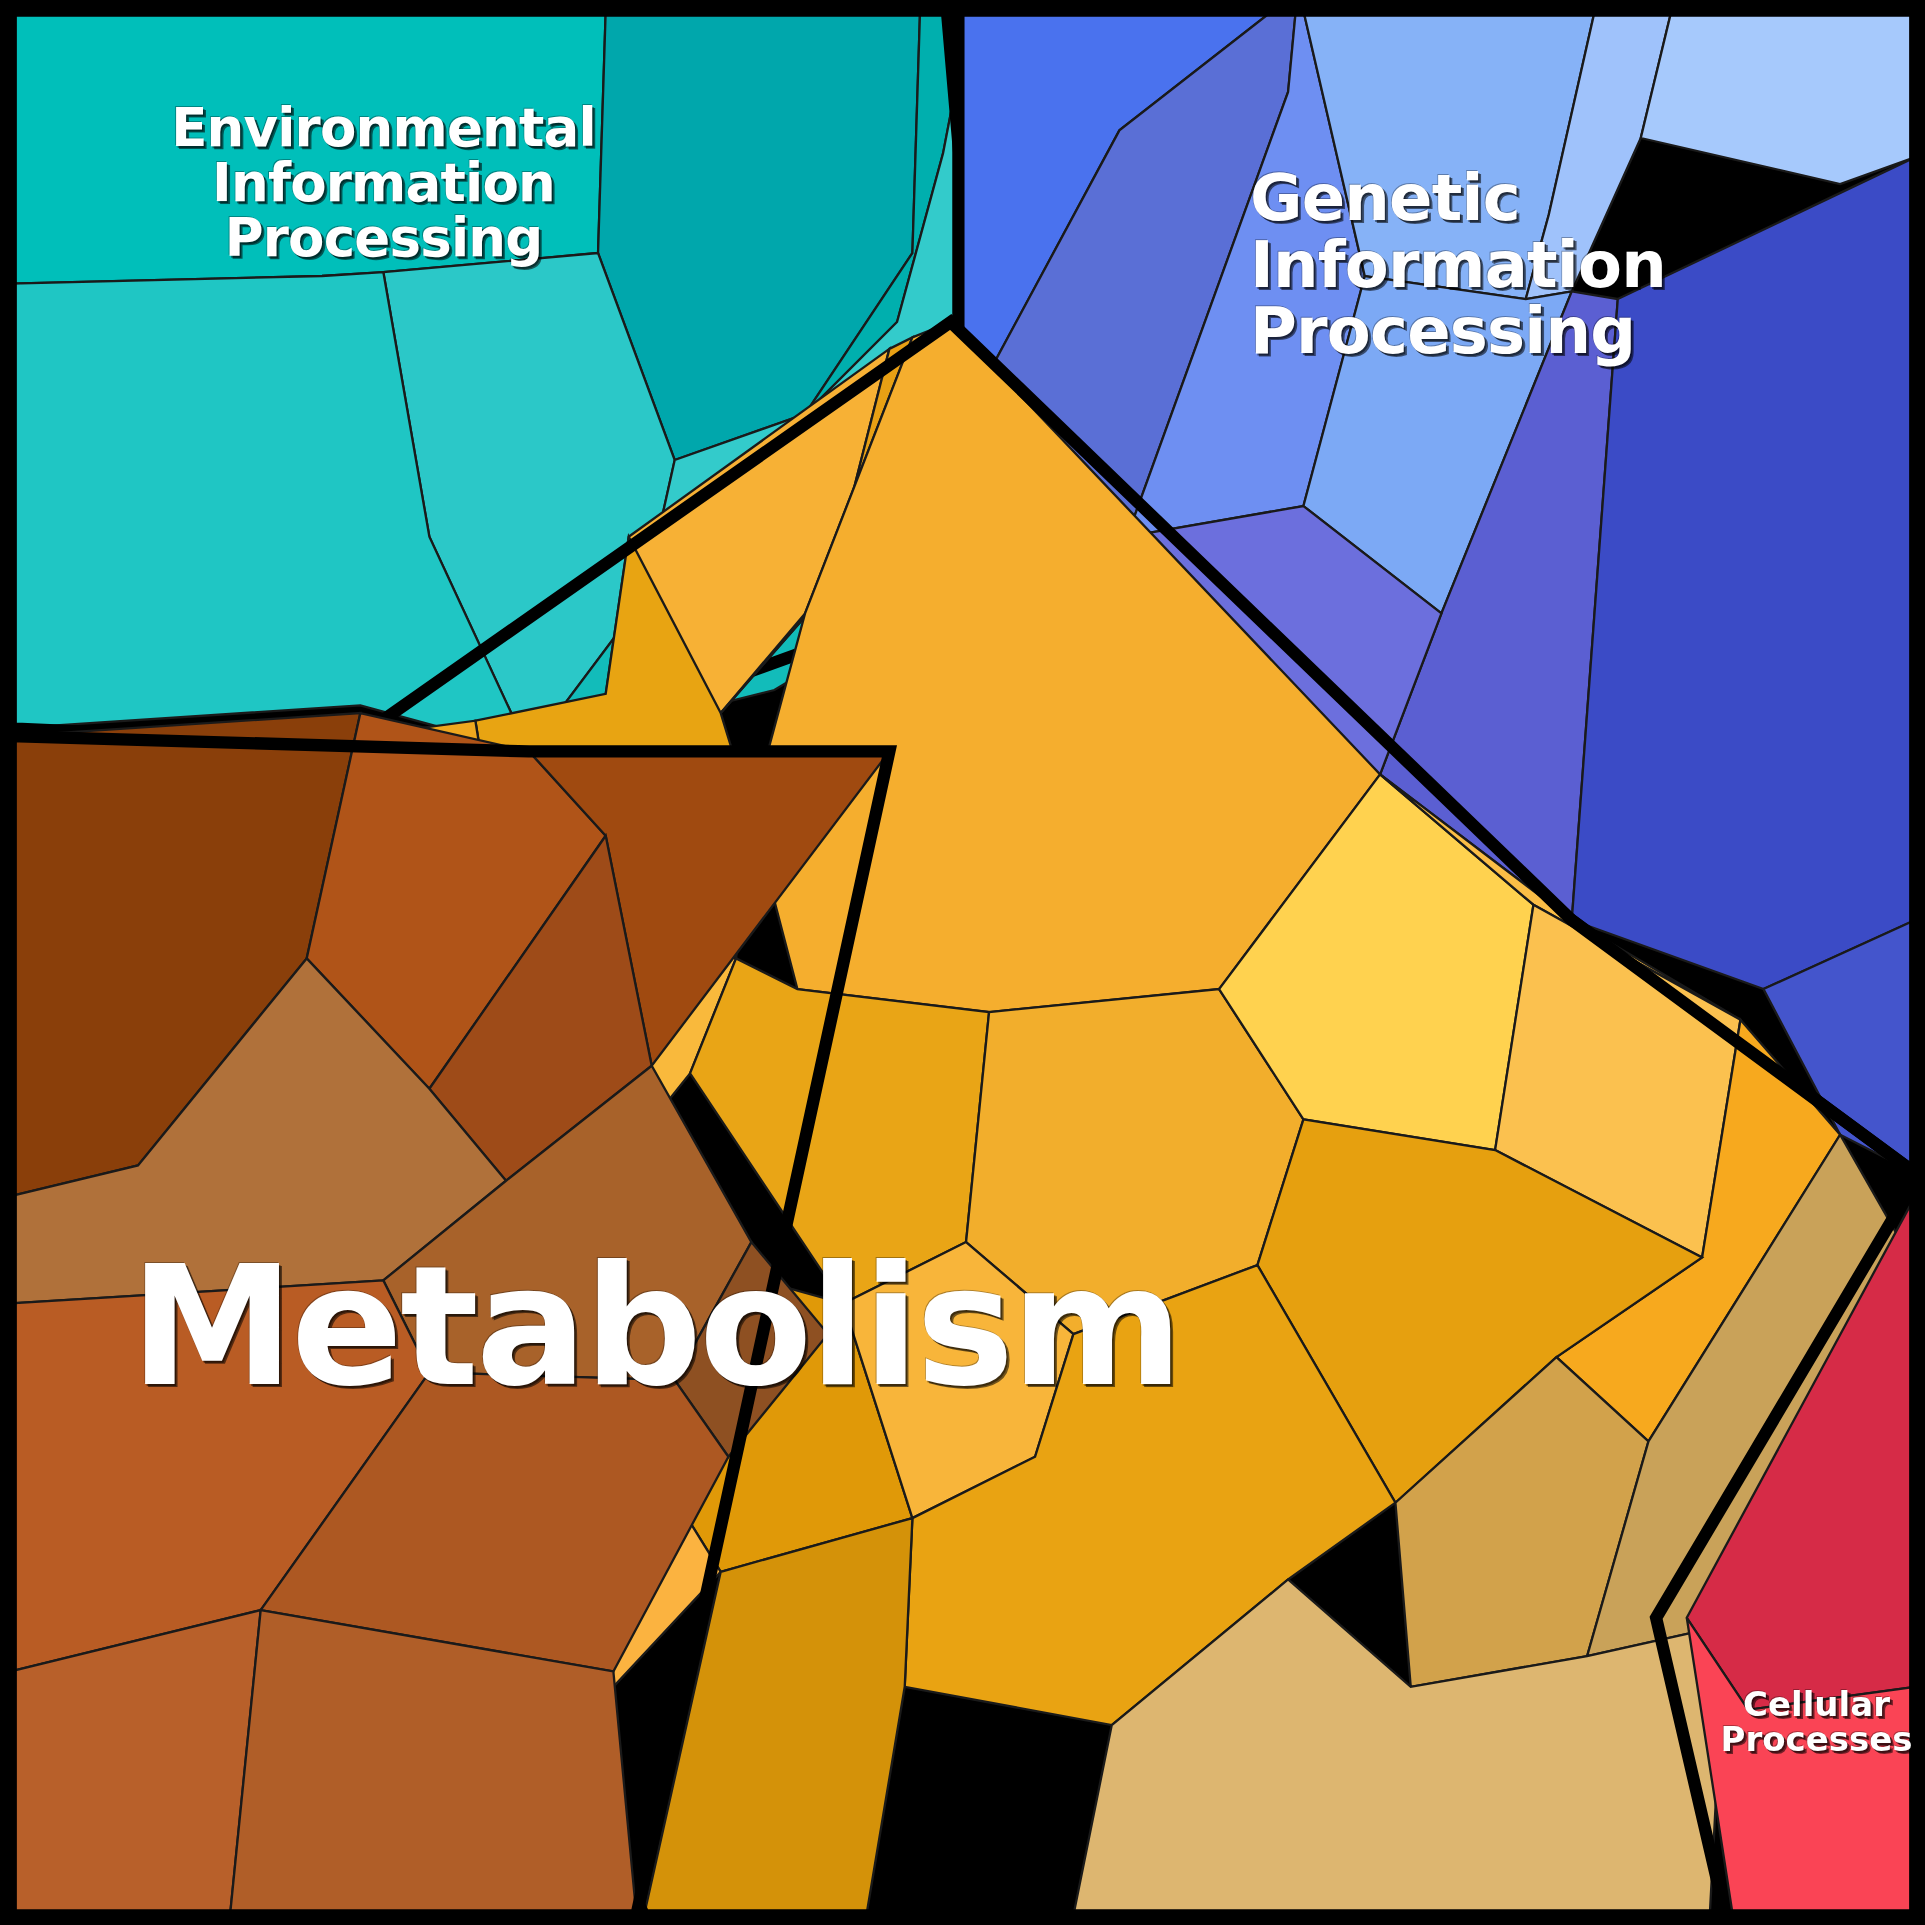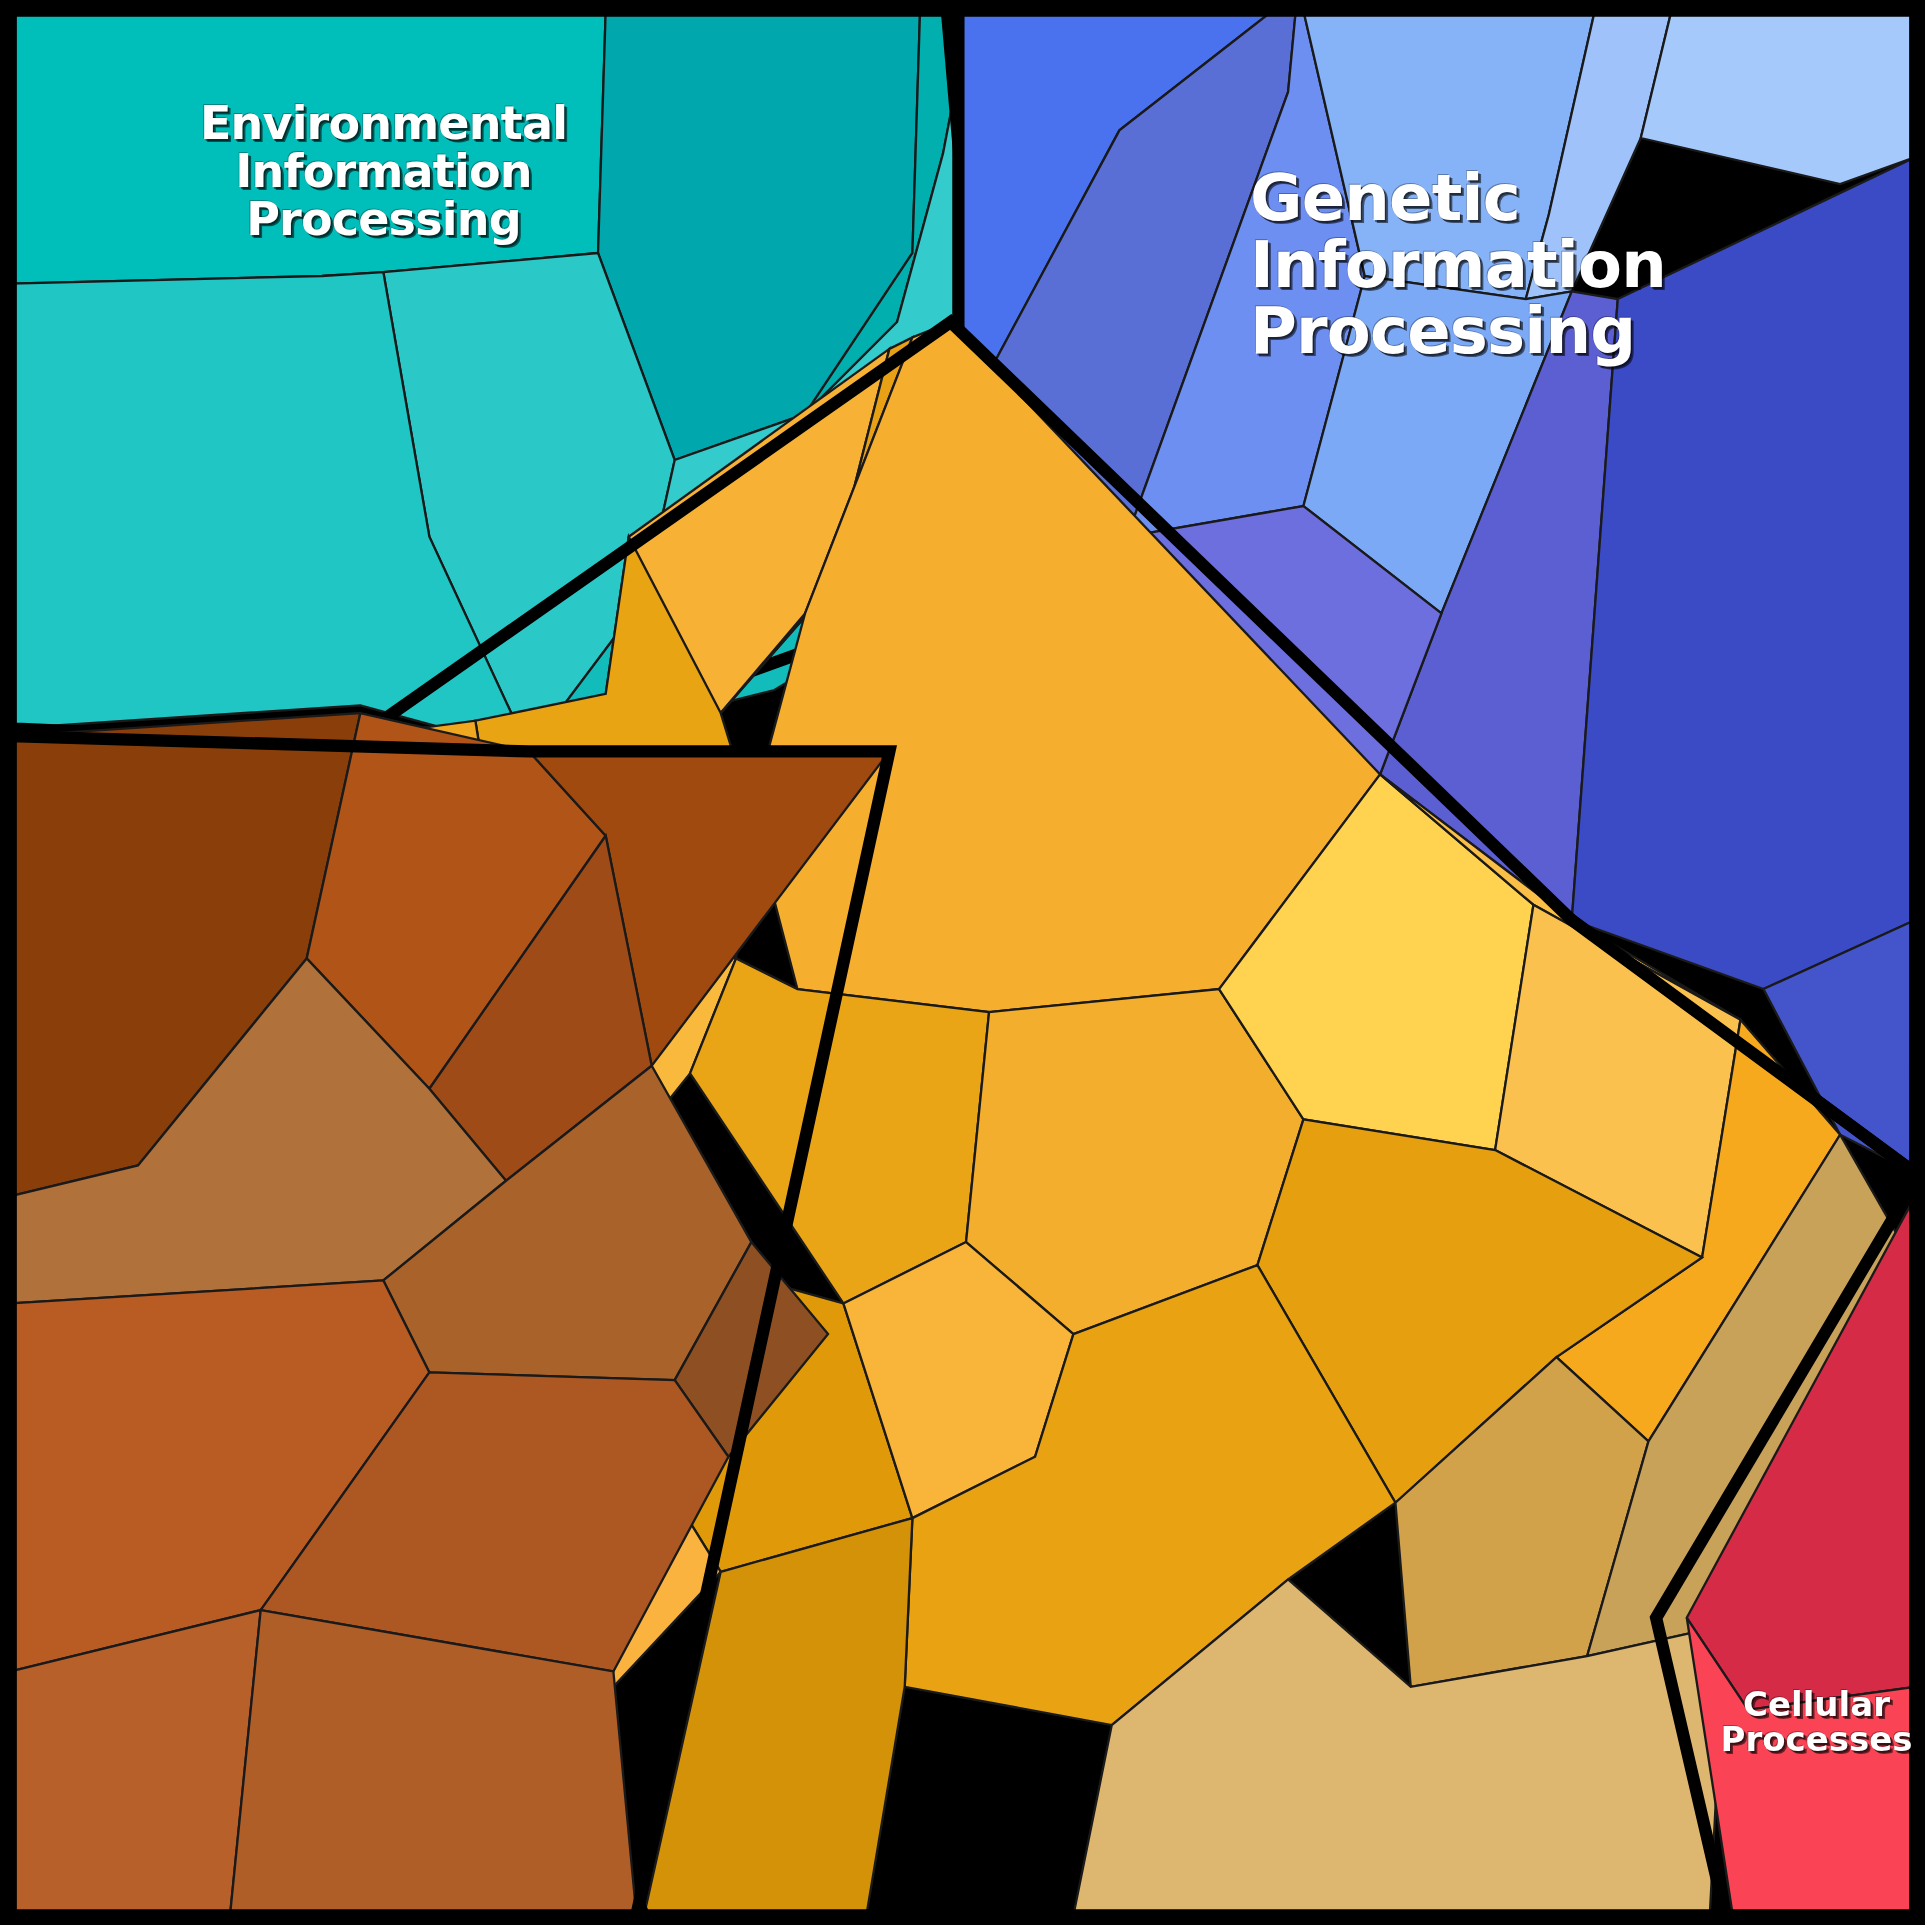--- a/index.html
+++ b/index.html
@@ -34,21 +34,21 @@
        3.1px 3.1px 0 rgba(0,0,0,0.55),
        1.5px 1.5px 0 rgba(0,0,0,0.45),
       -0.8px -0.8px 0 rgba(0,0,0,0.30);
     pointer-events: none;
     user-select: none;
   }
   #label-eip {
     left: 46px;
     top: 100px;
     width: 675px;
-    font-size: 46px;
+    font-size: 53px;
     letter-spacing: -0.8px;
   }
   #label-gip {
     left: 1250px;
     top: 165px;
     width: 675px;
     font-size: 64px;
     letter-spacing: -0.8px;
     text-align: left;
   }
@@ -157,18 +157,19 @@
   </svg>
 
   <div class="grp-label" id="label-eip">Environmental
 Information
 Processing</div>
 
   <div class="grp-label" id="label-gip">Genetic
 Information
 Processing</div>
 
+  <div class="grp-label" id="label-metab">Metabolism</div>
 
   <div class="grp-label" id="label-cellproc">Cellular
 Processes</div>
 
 </div>
 
 
 </body></html>

